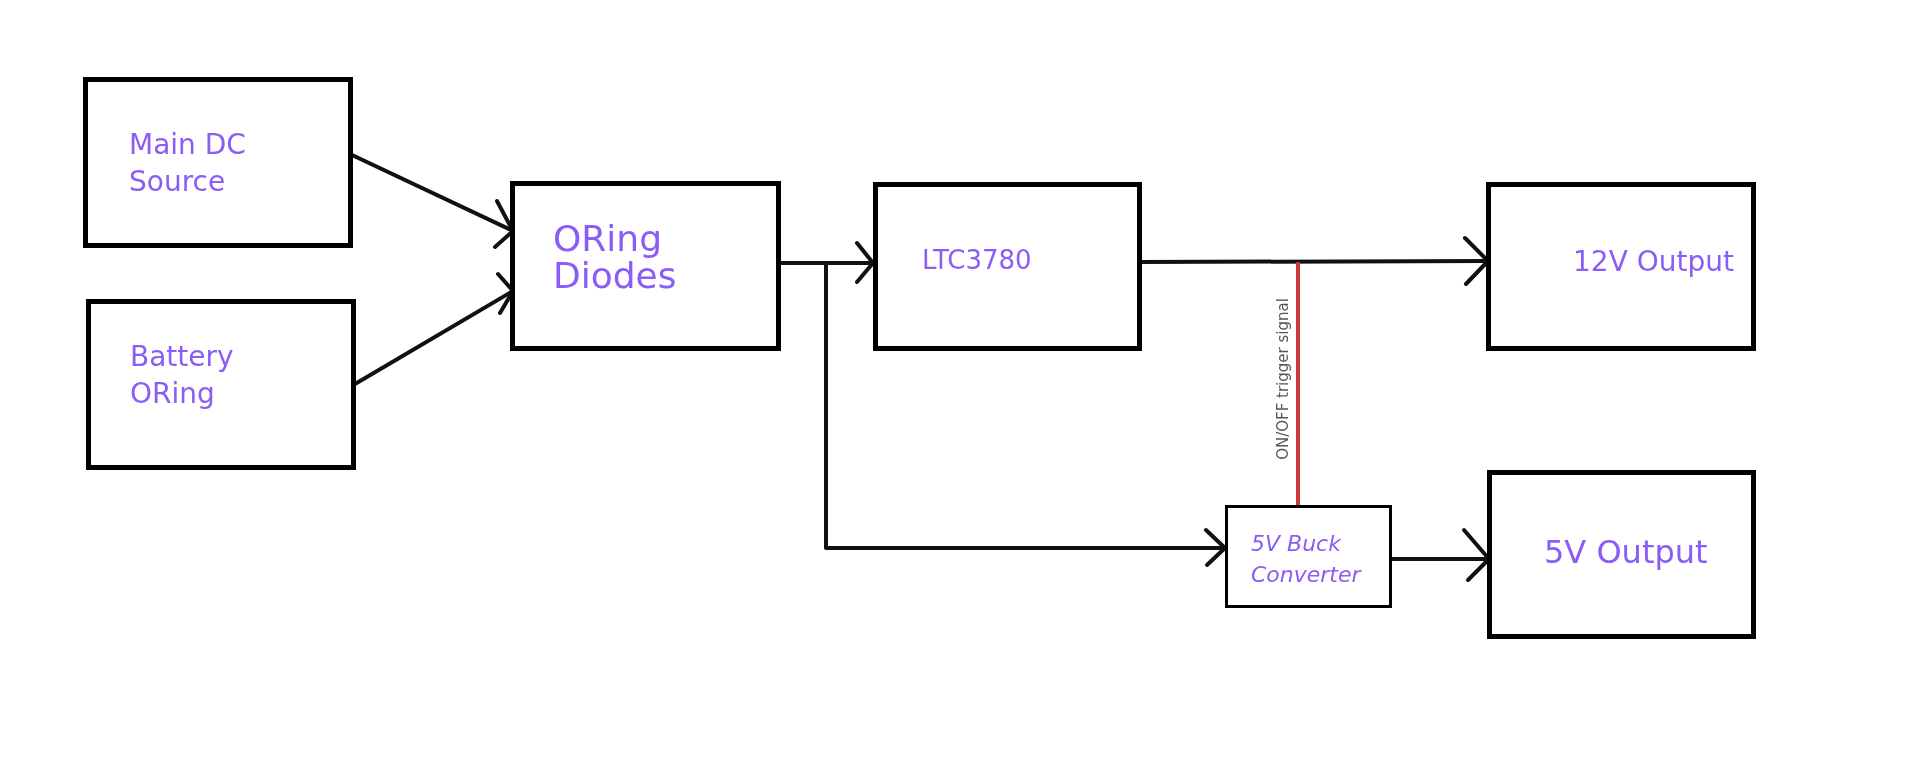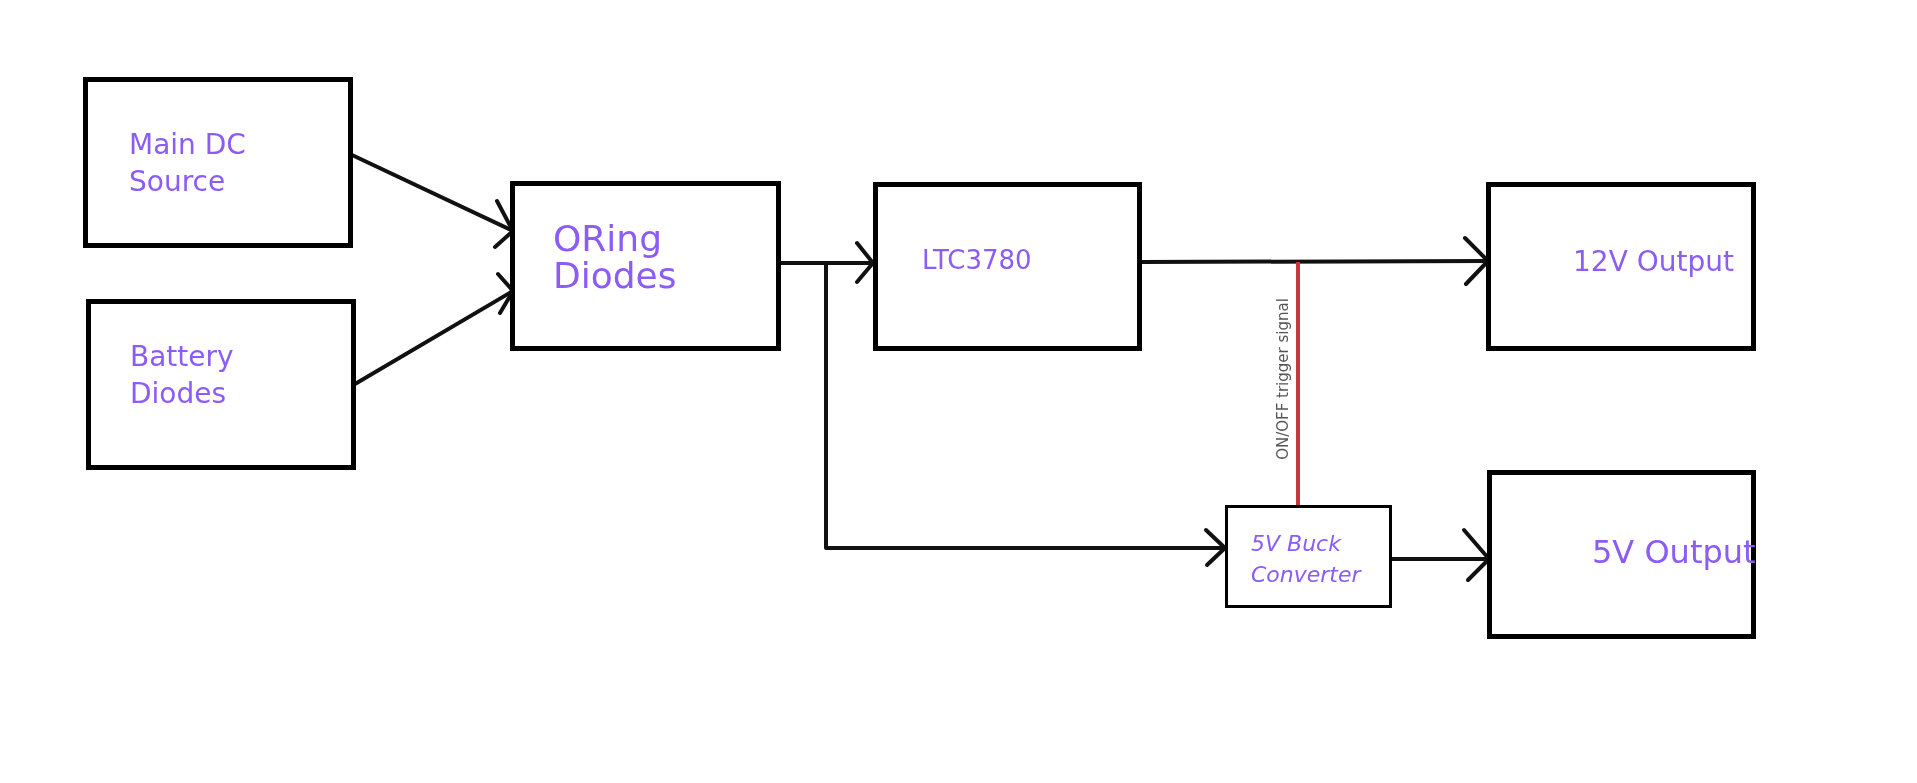--- a/index.html
+++ b/index.html
@@ -37,32 +37,32 @@
   </g>
   <line x1="1298" y1="262" x2="1298" y2="505" stroke="#c8373a" stroke-width="4"></line>
 </svg>
 
 <div class="box thick" style="left:83px;top:77px;width:270px;height:171px;"></div>
 <div class="lbl" style="left:129px;top:126px;font-size:28px;line-height:37px;">Main DC
 Source</div>
 
 <div class="box thick" style="left:86px;top:299px;width:270px;height:171px;"></div>
 <div class="lbl" style="left:130px;top:338px;font-size:28px;line-height:37px;">Battery
-Diodes</div>
+ORing</div>
 
 <div class="box thick" style="left:510px;top:181px;width:271px;height:170px;"></div>
 <div class="lbl" style="left:553px;top:220px;font-size:36px;line-height:37px;">ORing
 Diodes</div>
 
 <div class="box thick" style="left:873px;top:182px;width:269px;height:169px;"></div>
 <div class="lbl" style="left:922px;top:240px;font-size:26px;line-height:40px;">LTC3780</div>
 
 <div class="box thick" style="left:1486px;top:182px;width:270px;height:169px;"></div>
 <div class="lbl" style="left:1541px;top:245px;font-size:28px;line-height:34px;margin-left:32px;">12V Output</div>
 
 <div class="box thin" style="left:1225px;top:505px;width:167px;height:103px;"></div>
 <div class="lbl" style="left:1251px;top:528px;font-size:22px;line-height:31px;font-style:italic;">5V Buck
 Converter</div>
 
 <div class="box thick" style="left:1487px;top:470px;width:269px;height:169px;"></div>
-<div class="lbl" style="left:1592px;top:533px;font-size:32px;line-height:38px;">5V Output</div>
+<div class="lbl" style="left:1544px;top:533px;font-size:32px;line-height:38px;">5V Output</div>
 
 <div class="rot" style="left:1183px;top:369px;width:200px;height:20px;line-height:20px;text-align:center;">ON/OFF trigger signal</div>
 
 </body></html>

